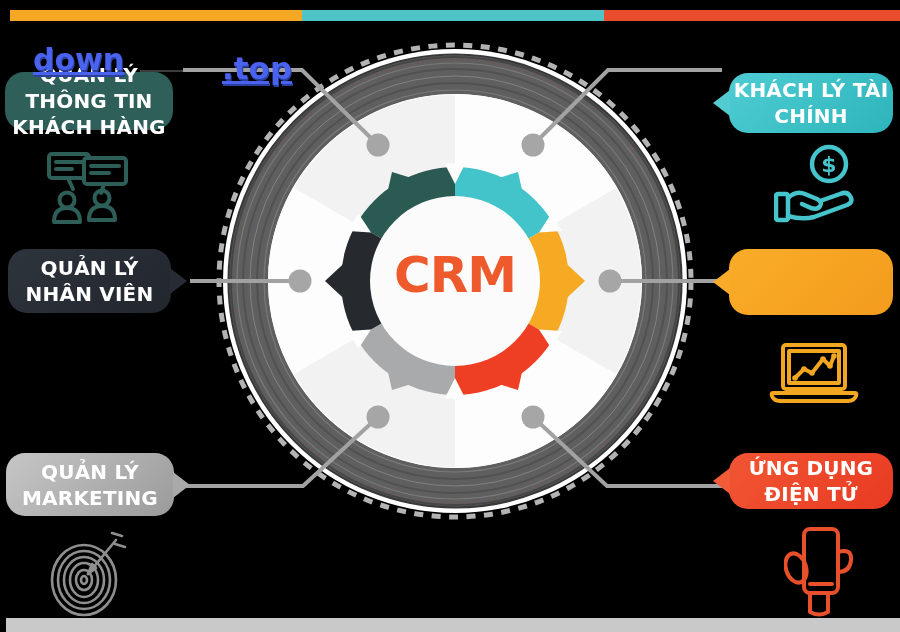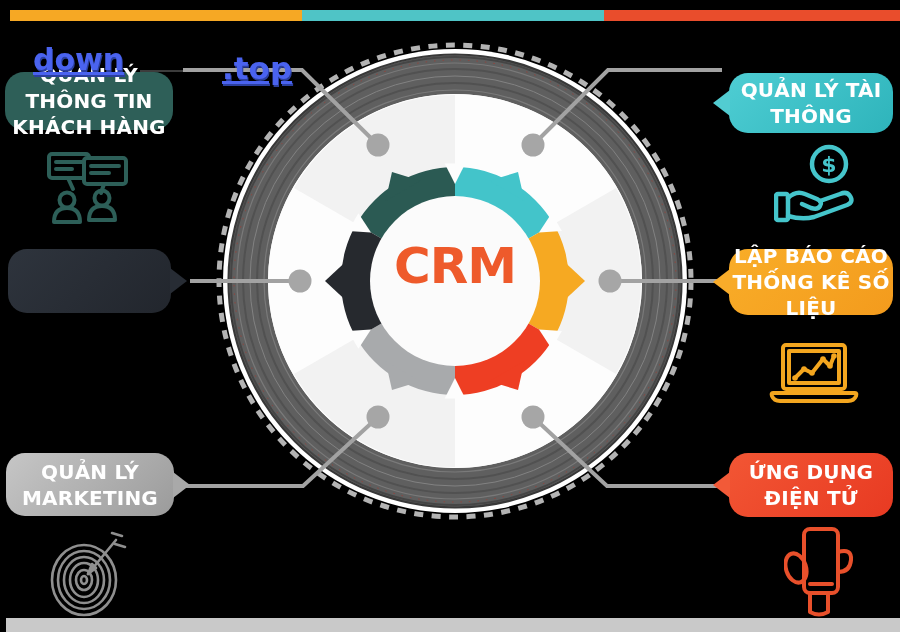--- a/index.html
+++ b/index.html
@@ -25,24 +25,24 @@
   .box-staff .arrow.right{border-left-color:#272c34;}
   .box-marketing{left:6px;top:453px;width:168px;height:63px;
              background:linear-gradient(135deg,#c6c6c6,#9b9b9b);}
   .box-marketing .arrow.right{border-left-color:#a9a9a9;}
   .box-finance{left:729px;top:73px;width:164px;height:60px;
              background:linear-gradient(135deg,#4ecdd3,#2eb4bb);}
   .box-finance .arrow.left{border-right-color:#52ccd1;}
   .box-reports{left:729px;top:249px;width:164px;height:66px;
              background:linear-gradient(135deg,#f9ad28,#f39b1d);}
   .box-reports .arrow.left{border-right-color:#f9ac2a;}
-  .box-eapps{left:729px;top:453px;width:164px;height:64px;
+  .box-eapps{left:729px;top:453px;width:164px;height:56px;
              background:linear-gradient(135deg,#f25634,#e83a22);}
   .box-eapps .arrow.left{border-right-color:#f25a38;}
-  .hub-label{position:absolute;z-index:2;left:355px;top:237px;width:200px;text-align:center;
+  .hub-label{position:absolute;z-index:2;left:355px;top:246px;width:200px;text-align:center;
              font-size:50px;font-weight:bold;letter-spacing:-1px;color:#ee5a2b;}
   .wm{position:absolute;z-index:3;font-weight:bold;color:#4a63ef;
       text-shadow:1px 2px 0 #2b3f9e;text-decoration:underline;}
   .wm-left{left:33px;top:42px;font-size:30px;}
   .wm-right{left:222px;top:50px;font-size:31px;}
   .icon{position:absolute;z-index:2;}
   .icon-people{left:46px;top:149px;}
   .icon-target{left:44px;top:524px;}
   .icon-dollar{left:774px;top:140px;}
   .icon-laptop{left:768px;top:342px;}
@@ -135,34 +135,33 @@
   <div class="hub-label">CRM</div>
 
   <div class="wm wm-left">down</div>
   <div class="wm wm-right">.top</div>
 
   <div class="node-box box-customer">
     <span>QUẢN LÝ THÔNG TIN
 KHÁCH HÀNG</span>
   </div>
   <div class="node-box box-staff">
+    <span>QUẢN LÝ NHÂN VIÊN</span>
     <span class="arrow right"></span>
   </div>
   <div class="node-box box-marketing">
     <span>QUẢN LÝ
 MARKETING</span>
     <span class="arrow right"></span>
   </div>
   <div class="node-box box-finance">
-    <span>QUẢN LÝ TÀI THÔNG</span>
+    <span>KHÁCH LÝ TÀI CHÍNH</span>
     <span class="arrow left"></span>
   </div>
   <div class="node-box box-reports">
-    <span>LẬP BÁO CÁO
-THỐNG KÊ SỐ LIỆU</span>
     <span class="arrow left"></span>
   </div>
   <div class="node-box box-eapps">
     <span>ỨNG DỤNG ĐIỆN TỬ</span>
     <span class="arrow left"></span>
   </div>
 
   <svg class="icon icon-people" width="84" height="84" viewBox="0 0 84 84" fill="none" stroke="#2d5f58" stroke-width="4" stroke-linecap="round" stroke-linejoin="round">
     <rect x="3" y="5" width="40" height="24" rx="3" fill="#000"></rect>
     <path d="M10,13 H36 M10,20 H26"></path>

